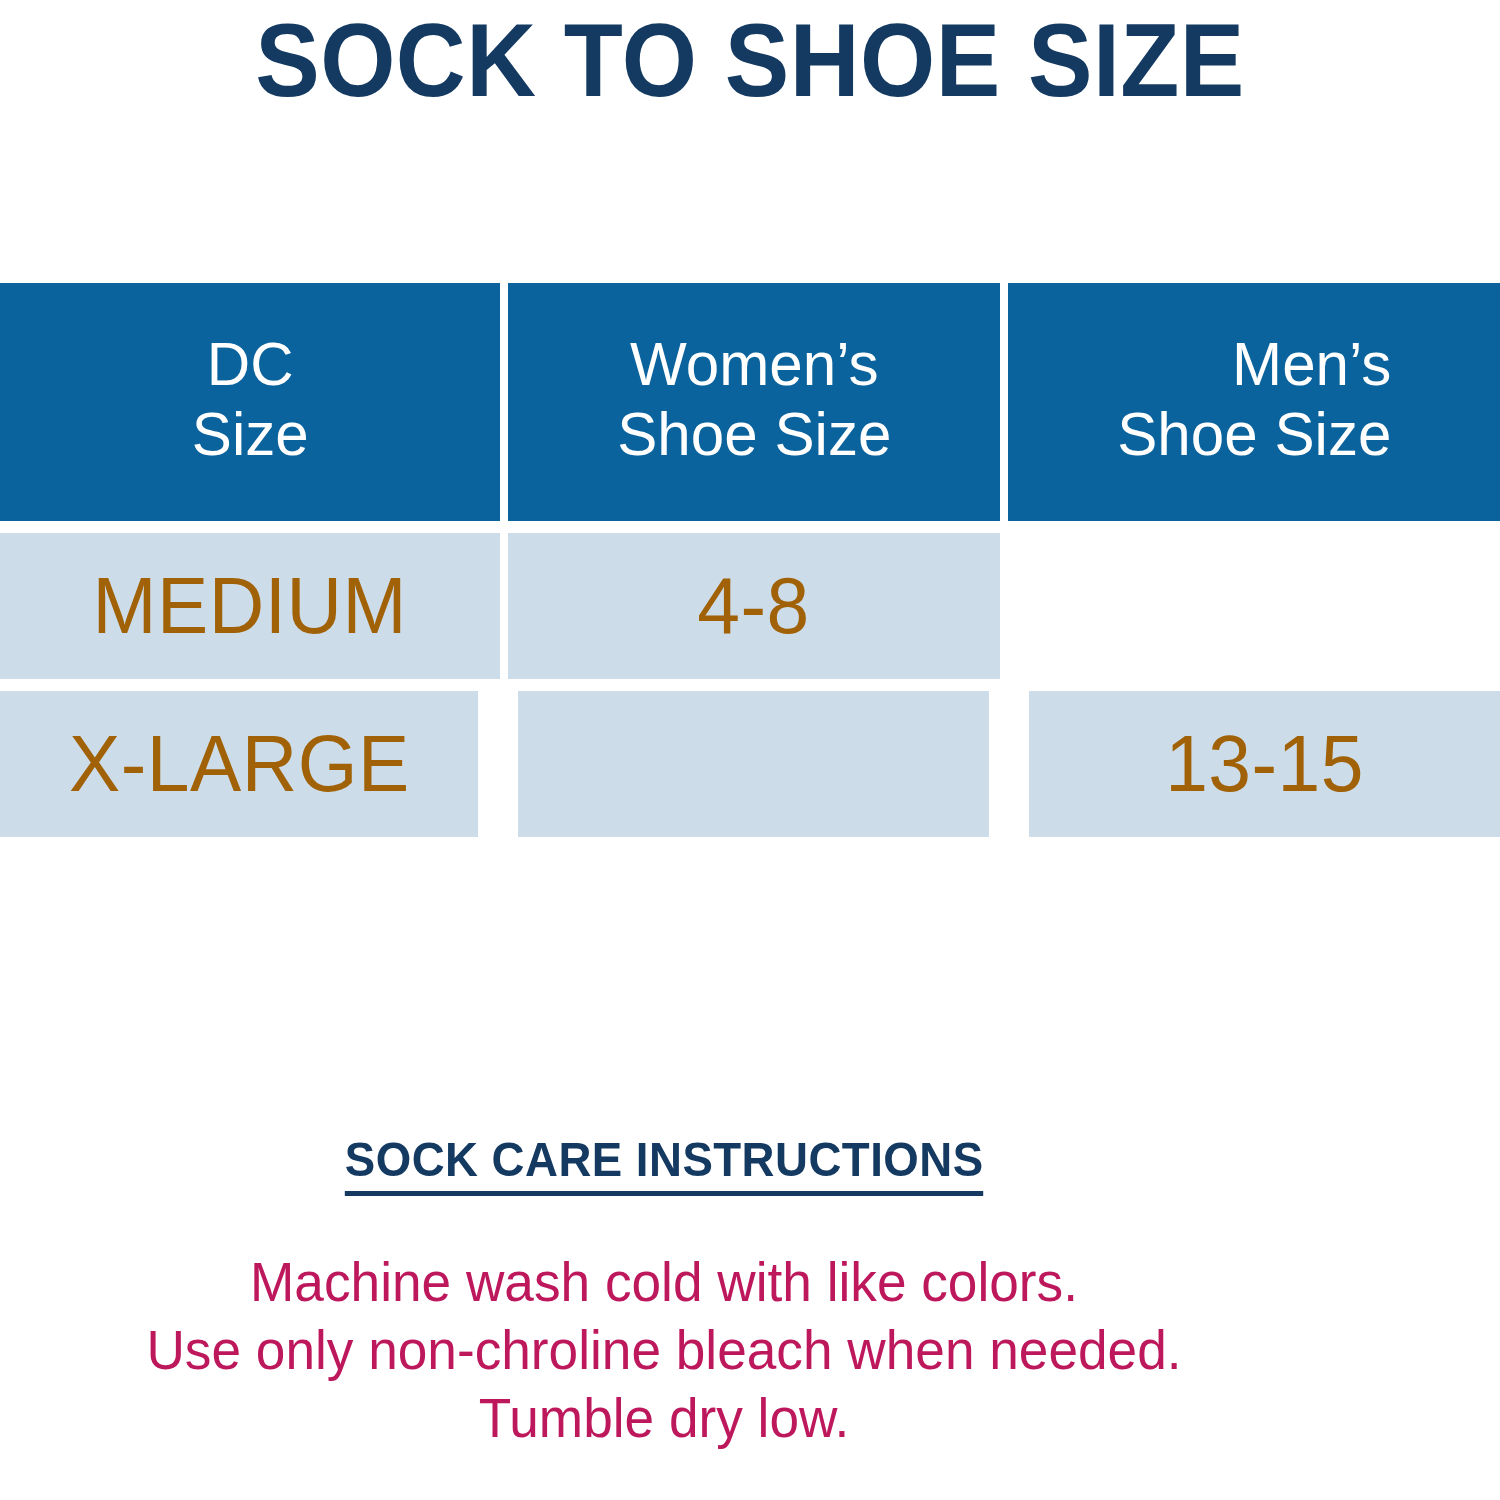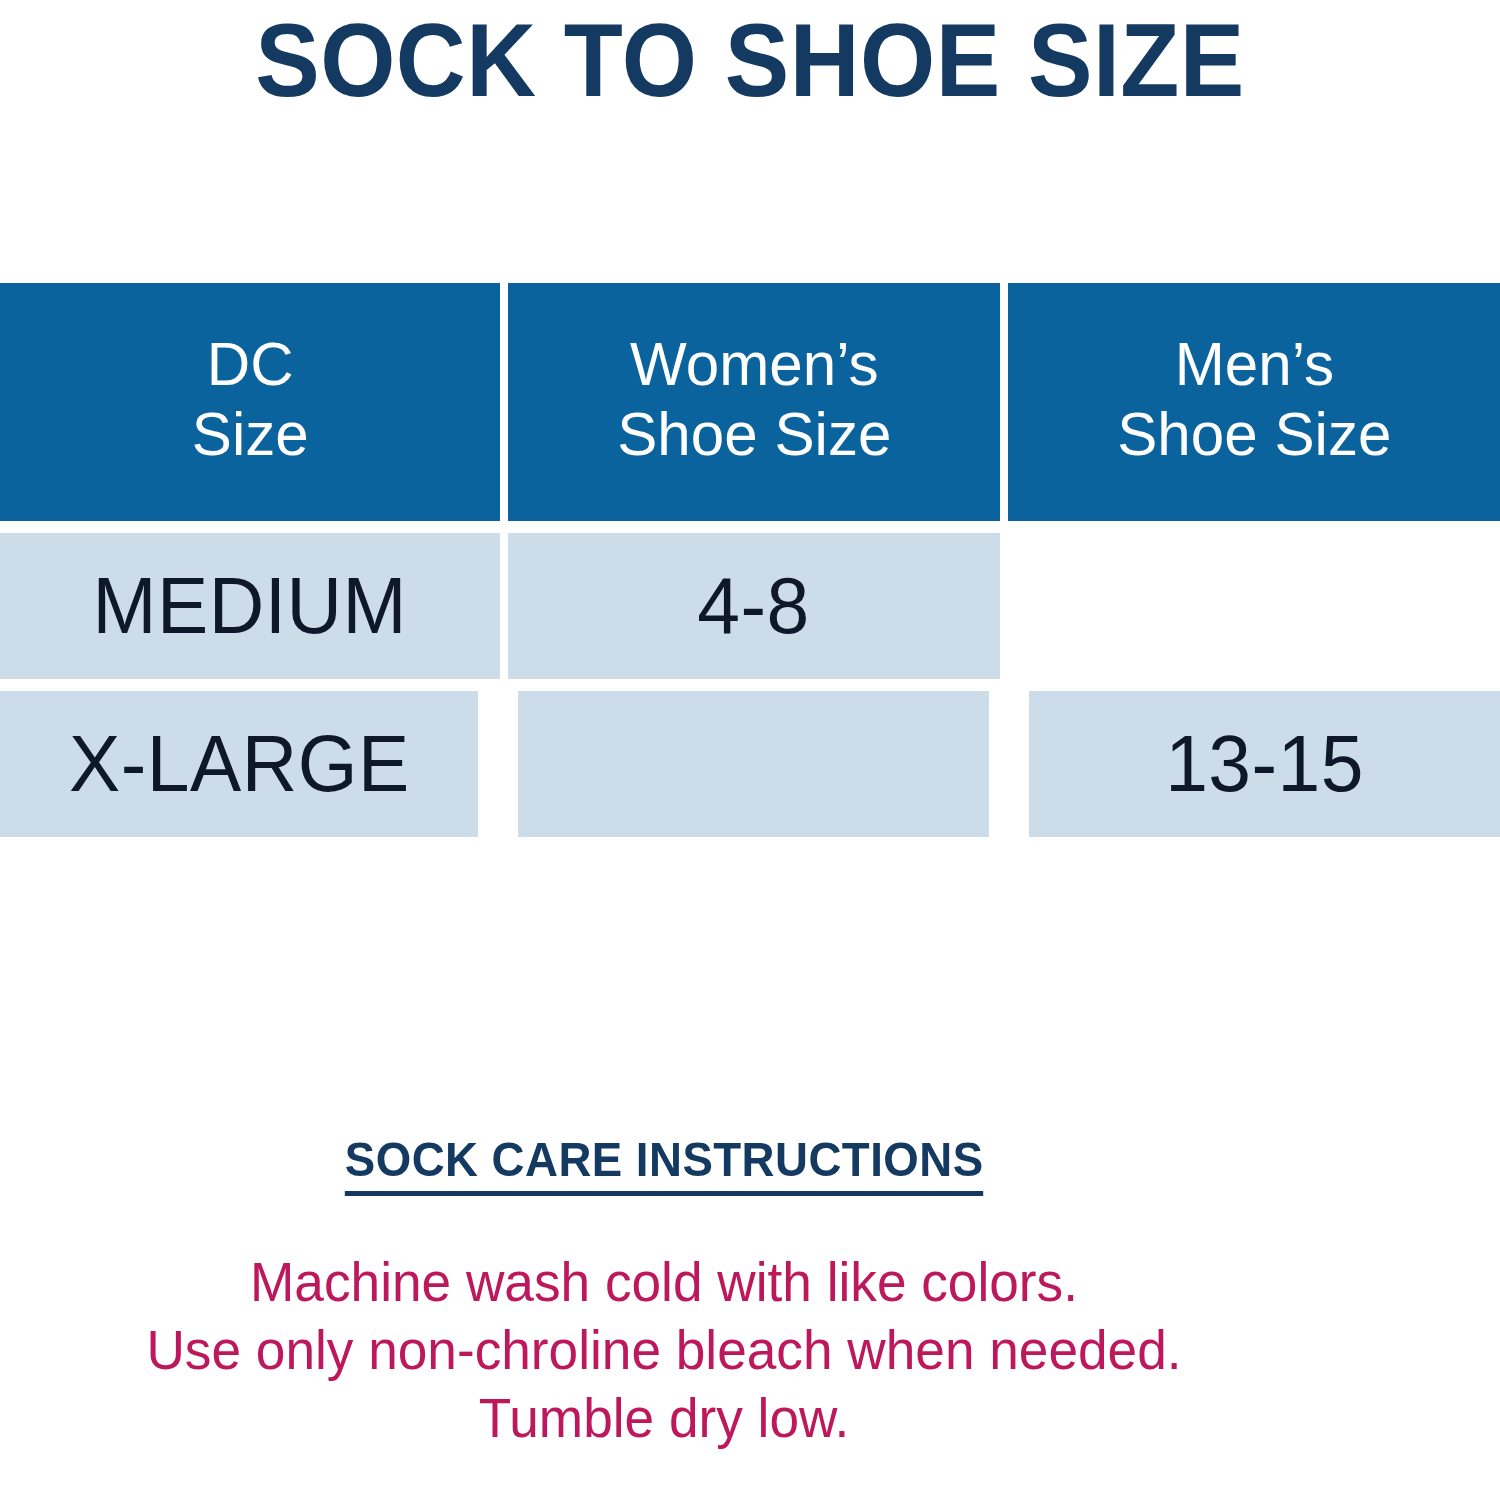--- a/index.html
+++ b/index.html
@@ -67,42 +67,42 @@
     display: flex;
     align-items: center;
     justify-content: center;
     text-align: center;
     margin-right: 8px;
   }
   .cell:last-child { margin-right: 0; }
 
   .col-0 { width: 500px; }
   .col-1 { width: 492px; align-items: center; }
-  .col-2 { width: 492px; }
+  .col-2 { width: 492px; text-align: right; }
 
   .header-row .cell {
     background: #0B639D;
     height: 238px;
     color: #ffffff;
     font-family: "Liberation Sans Narrow", "Liberation Sans", sans-serif;
     font-weight: 400;
     font-size: 62px;
     line-height: 70px;
     padding-bottom: 6px;
   }
 
   .header-row .cell .htext {
     display: block;
     transform: scaleX(0.97);
   }
 
   .data-row .cell {
     background: #CCDCE9;
     height: 146px;
-    color: #0f172a;
+    color: #a16207;
     font-family: "Liberation Sans Narrow", "Liberation Sans", sans-serif;
     font-weight: 400;
     font-size: 80px;
     line-height: 88px;
     letter-spacing: 0.5px;
   }
 
   .data-row .cell .dtext {
     display: block;
     transform: scaleX(0.96);

